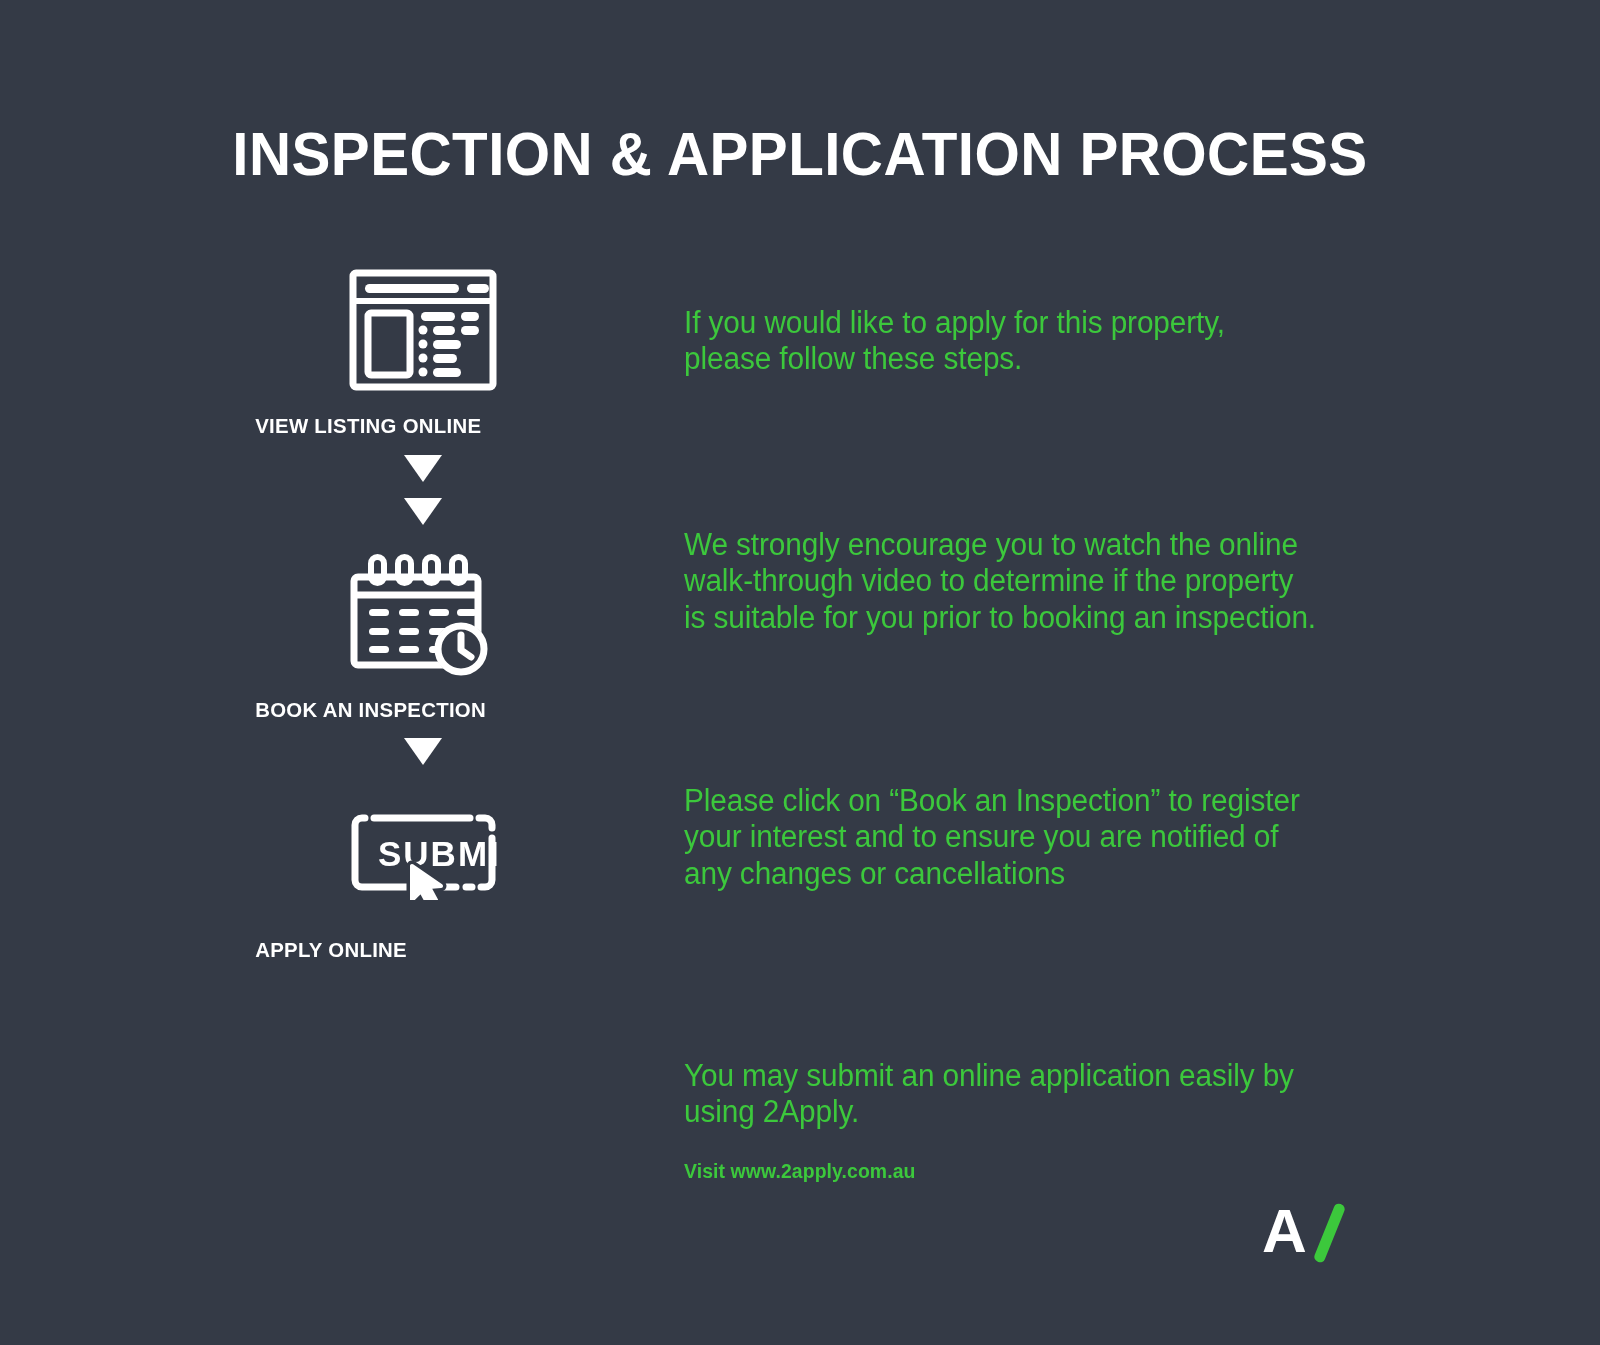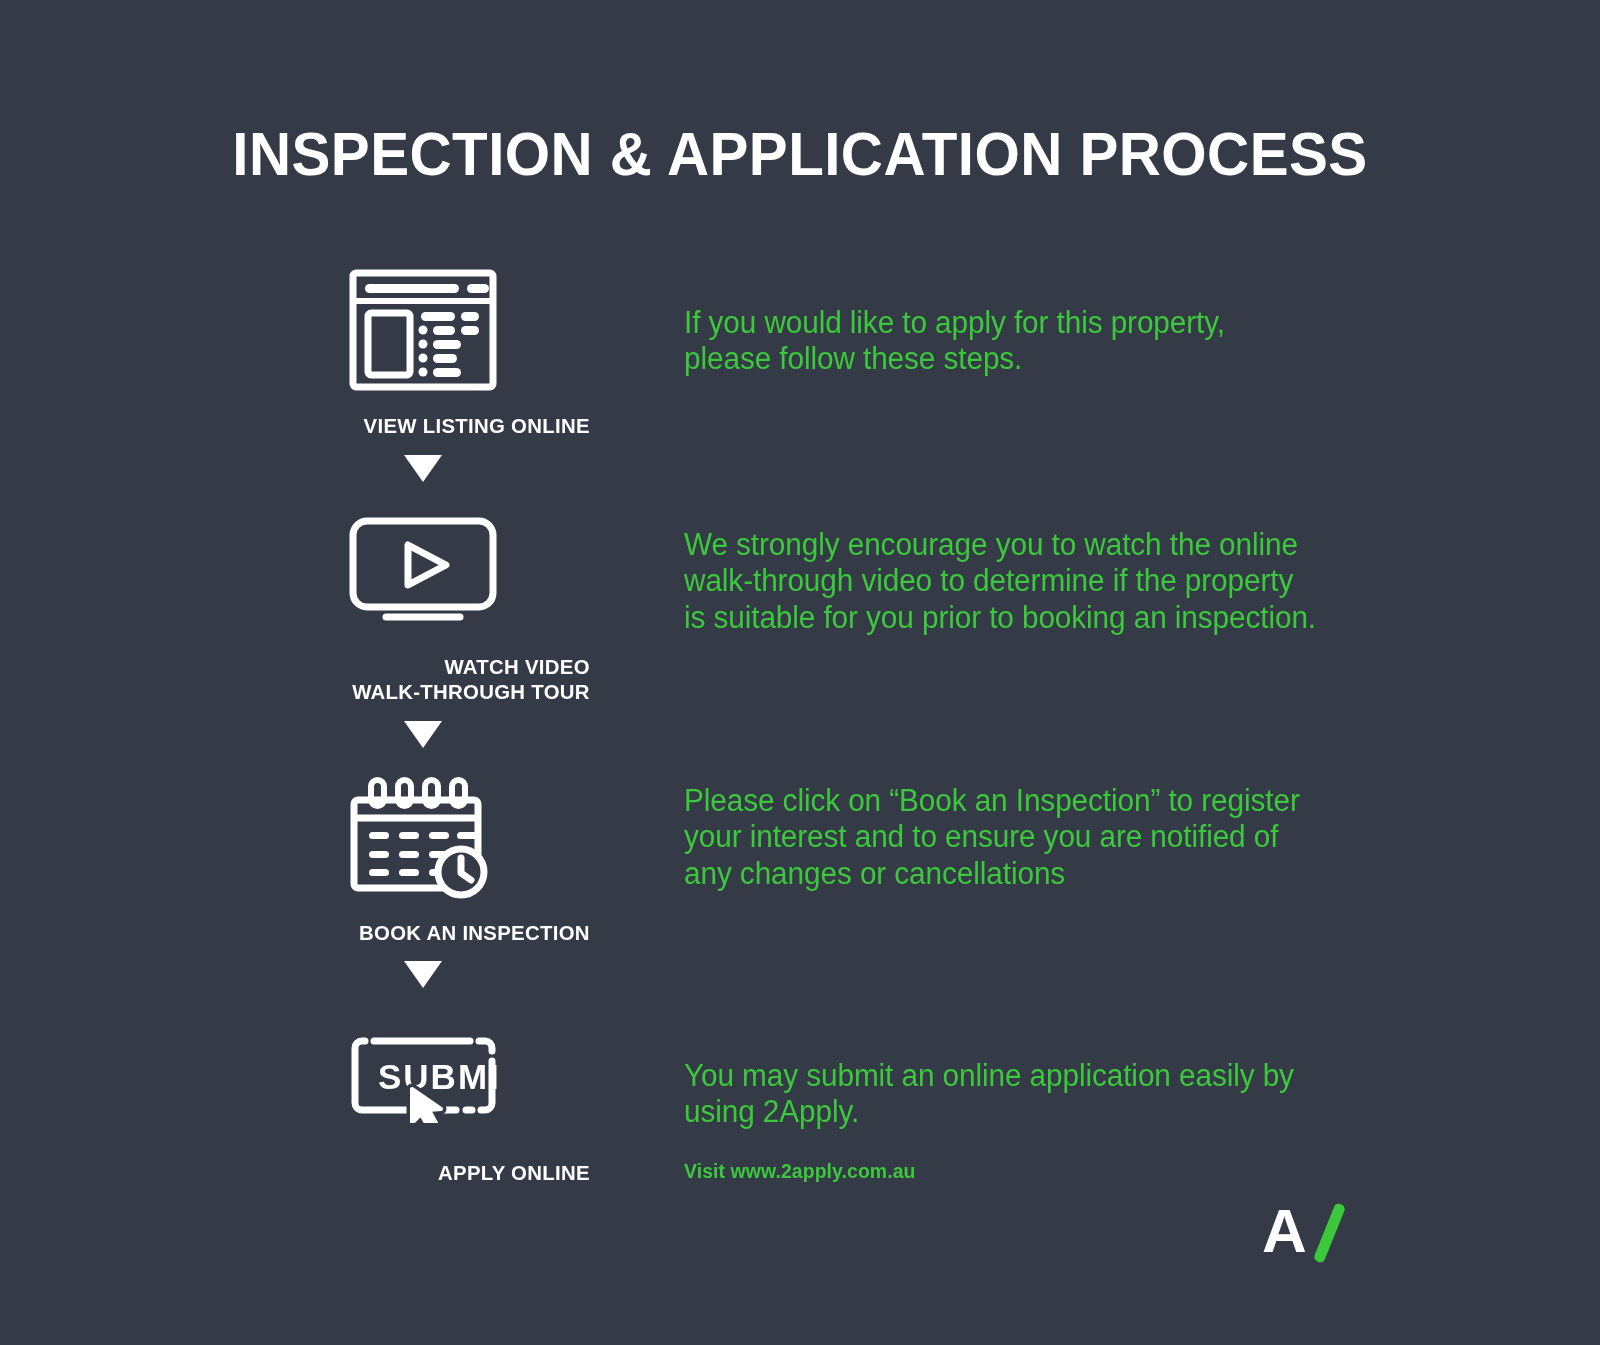--- a/index.html
+++ b/index.html
@@ -41,21 +41,21 @@
   
   .steps {
     position: absolute;
     left: 250px;
     top: 255px;
     width: 345px;
   }
   .step {
     position: relative;
     width: 345px;
-    text-align: right;
+    text-align: left;
   }
   .step-icon {
     display: flex;
     align-items: center;
     justify-content: center;
     height: 150px;
   }
   .step-label {
     color: #ffffff;
     font-weight: bold;
@@ -172,31 +172,20 @@
           <rect x="84" y="99" width="28" height="9" rx="4.5" fill="#ffffff"></rect>
         </svg>
       </div>
       <div class="step-label">VIEW LISTING ONLINE</div>
     </div>
 
     <div class="arrow">
         <i></i>
       </div>
 
-    <div class="step">
-      <div class="step-icon">
-        <svg width="150" height="110" viewBox="0 0 150 110" fill="none">
-          <rect x="5" y="5" width="140" height="86" rx="14" stroke="#ffffff" stroke-width="7"></rect>
-          <path d="M60 29 L60 69 L98 49 Z" stroke="#ffffff" stroke-width="7" stroke-linejoin="round"></path>
-          <line x1="38" y1="101" x2="112" y2="101" stroke="#ffffff" stroke-width="7" stroke-linecap="round"></line>
-        </svg>
-      </div>
-      <div class="step-label">WATCH VIDEO
-WALK-THROUGH TOUR</div>
-    </div>
 
     <div class="arrow">
         <i></i>
       </div>
 
     <div class="step">
       <div class="step-icon">
         <svg width="148" height="130" viewBox="0 0 148 130" fill="none">
           <path d="M9 28 h116 a4 4 0 0 1 4 4 v80 a4 4 0 0 1 -4 4 h-116 a4 4 0 0 1 -4 -4 v-80 a4 4 0 0 1 4 -4 z" stroke="#ffffff" stroke-width="7"></path>
           <line x1="5" y1="46" x2="129" y2="46" stroke="#ffffff" stroke-width="7"></line>

